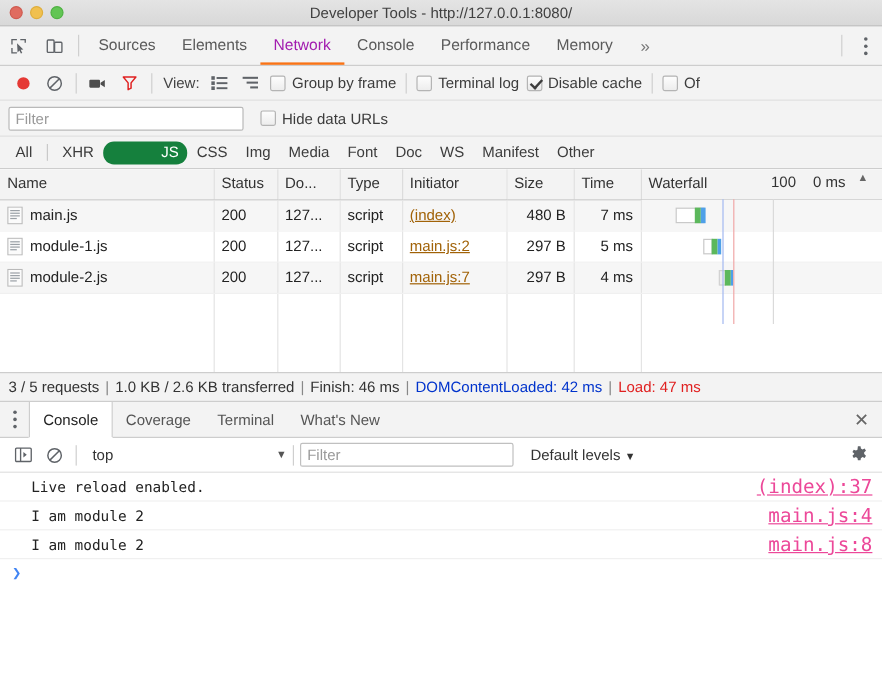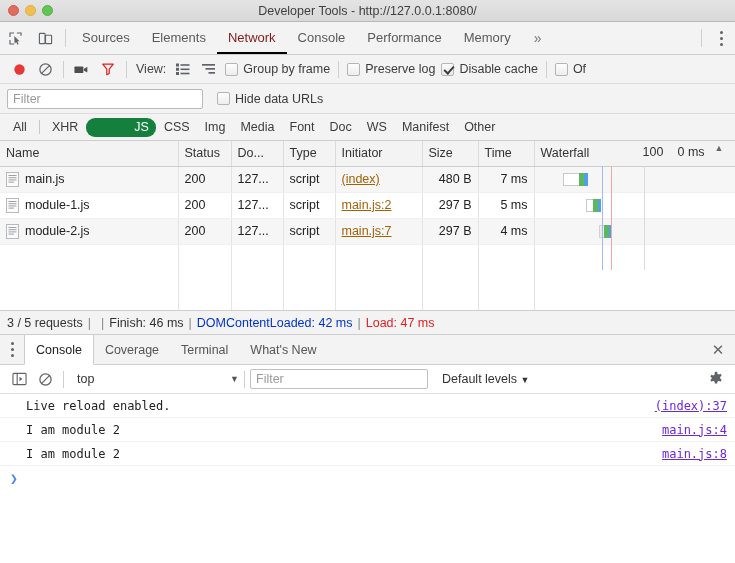--- a/index.html
+++ b/index.html
@@ -45,21 +45,21 @@
     width: 30px; display: flex; align-items: center; justify-content: center;
     cursor: pointer;
   }
   .tb-sep { width: 1px; background: #cfcfcf; margin: 7px 5px; }
   .tabs { display: flex; align-items: stretch; flex: 1; }
   .tab {
     padding: 0 11px; display: flex; align-items: center;
     font-size: 13px; color: #5a5a5a; cursor: pointer;
     border-bottom: 2px solid transparent;
   }
-  .tab.active { color: #7f1d1d; border-bottom: 2px solid #000000; }
+  .tab.active { color: #a21caf; border-bottom: 2px solid #f97316; }
   .tab-more { padding: 0 12px; display: flex; align-items: center; font-size: 14px; color: #777; cursor: pointer; }
   .tb-right { display: flex; align-items: stretch; }
   .kebab {
     width: 28px; display: flex; flex-direction: column; align-items: center;
     justify-content: center; gap: 3px; cursor: pointer;
   }
   .kebab i { width: 3px; height: 3px; border-radius: 50%; background: #5f6368; display: block; }
 
   
   .nettoolbar {
@@ -197,21 +197,21 @@
   .levels { font-size: 12.5px; color: #333; margin-left: 14px; cursor: pointer; }
   .gear { margin-left: auto; width: 26px; display: flex; align-items: center; justify-content: center; cursor: pointer; }
 
   .console-msgs { flex: 1; overflow: hidden; }
   .cmsg {
     display: flex; align-items: center; height: 24px;
     border-bottom: 1px solid #f0f0f0; padding: 0 8px 0 26px;
     font-family: "DejaVu Sans Mono", monospace; font-size: 12px; color: #222;
   }
   .cmsg .txt { flex: 1; white-space: nowrap; overflow: hidden; }
-  .cmsg .src { color: #6d28d9; text-decoration: underline; cursor: pointer; font-size: 12px; }
+  .cmsg .src { color: #ec4899; text-decoration: underline; cursor: pointer; font-size: 16px; }
   .cprompt { display: flex; align-items: center; height: 24px; padding: 0 8px 0 10px; }
   .cprompt .chev { color: #4285f4; font-size: 13px; font-weight: bold; font-family: "DejaVu Sans Mono", monospace; }
 </style>
 </head>
 <body>
 
 <div id="app">
 
   <div class="titlebar">
     <div class="lights">
@@ -300,21 +300,21 @@
         <rect x="6.5" y="9" width="6.5" height="1.7" fill="#5f6368"></rect>
       </svg>
     </div>
     <label class="chkwrap">
       <span class="chk"></span>
       <span class="chktext">Group by frame</span>
     </label>
     <div class="vsep"></div>
     <label class="chkwrap">
       <span class="chk"></span>
-      <span class="chktext">Preserve log</span>
+      <span class="chktext">Terminal log</span>
     </label>
     <label class="chkwrap">
       <span class="chk checked"></span>
       <span class="chktext">Disable cache</span>
     </label>
     <div class="vsep"></div>
     <label class="chkwrap">
       <span class="chk"></span>
       <span class="chktext">Of</span>
     </label>
@@ -474,20 +474,21 @@
     </table>
 
     <div class="vline vline-blue" style="left:602px;top:25px;height:104px"></div>
     <div class="vline vline-red" style="left:611px;top:25px;height:104px"></div>
     <div class="vline vline-gray" style="left:644px;top:25px;height:104px"></div>
   </div>
 
   <div class="summary">
     <span class="sum-part">3 / 5 requests</span>
     <span class="sum-sep">|</span>
+    <span class="sum-part">1.0 KB / 2.6 KB transferred</span>
     <span class="sum-sep">|</span>
     <span class="sum-part">Finish: 46 ms</span>
     <span class="sum-sep">|</span>
     <span class="sum-part sum-dcl">DOMContentLoaded: 42 ms</span>
     <span class="sum-sep">|</span>
     <span class="sum-part sum-load">Load: 47 ms</span>
   </div>
 
   <div class="drawer">
     <div class="drawer-tabs">

